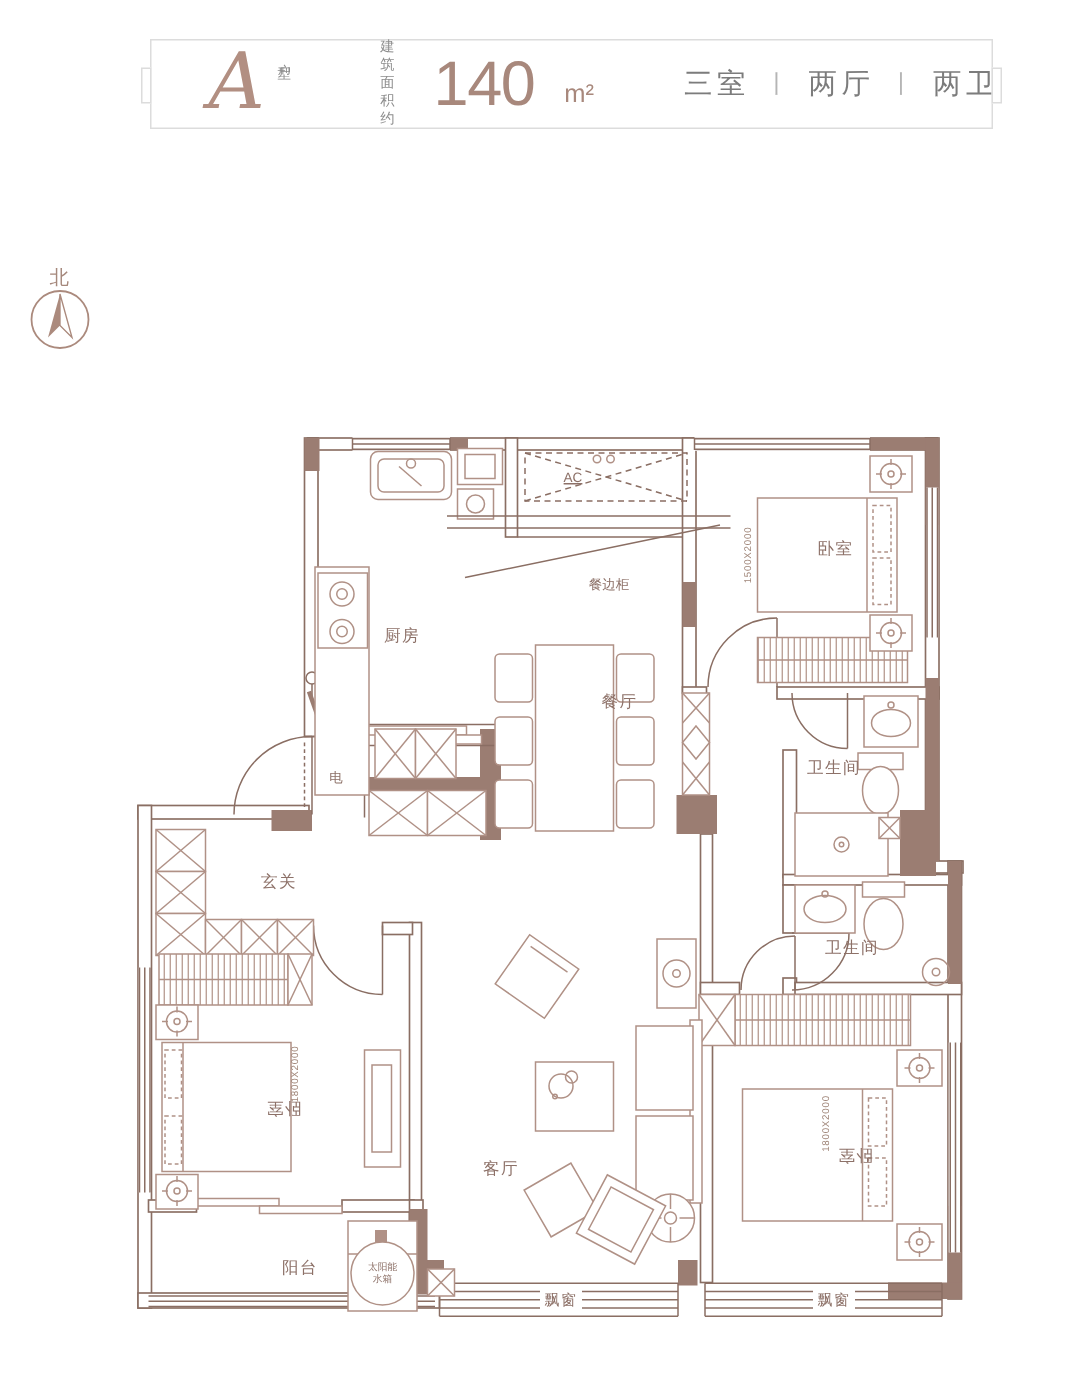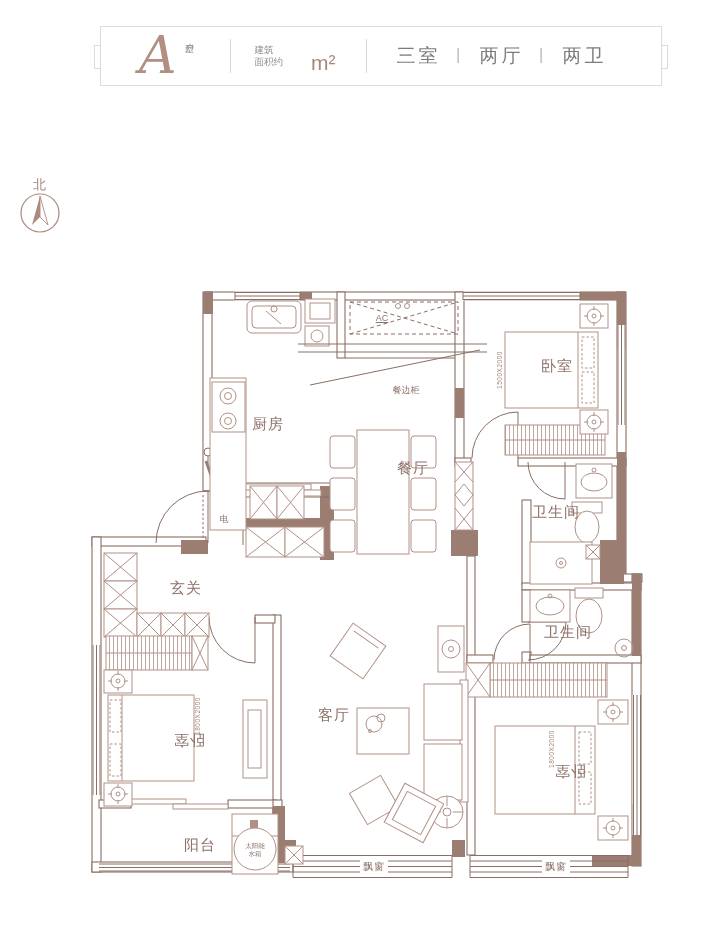--- a/index.html
+++ b/index.html
@@ -12,38 +12,38 @@
   .hdr .tick.l{left:-7px;} .hdr .tick.r{right:-7px;}
   .h-left{display:flex;align-items:flex-start;margin-left:38px;}
   .h-letter{font-family:"DejaVu Serif",serif;font-style:italic;font-size:52px;line-height:52px;
             color:#b28f82;margin-top:-2px;}
   .h-type{writing-mode:vertical-rl;font-size:9px;color:#8d8d8d;letter-spacing:2px;margin:4px 0 0 6px;}
   .h-div{width:1px;height:34px;background:#d8d8d8;}
   .h-div.d1{margin:0 0 0 34px;} .h-div.d2{margin:0 30px 0 30px;}
   .h-area{display:flex;align-items:center;margin-left:24px;gap:18px;}
   .h-area-lab{font-size:9.5px;color:#8d8d8d;line-height:12px;text-align:left;margin-right:8px;}
   .h-area-num{font-size:42px;color:#a8887c;font-weight:500;letter-spacing:-1px;line-height:42px;}
-  .h-area-unit{font-size:21px;color:#a8887c;margin:14px 0 0 2px;}
+  .h-area-unit{font-size:17px;color:#a8887c;margin:14px 0 0 2px;}
   .h-rooms{display:flex;align-items:center;font-size:19px;color:#7c7c7c;letter-spacing:3px;white-space:nowrap;}
   .h-sep{color:#b5b5b5;margin:0 10px;font-size:16px;}
   
   .north-label{position:absolute;left:33px;top:176px;font-size:13px;color:#a5887c;}
   
   svg{position:absolute;left:0;top:0;}
   .w{fill:#fff;stroke:#8a6e63;stroke-width:1.1;}
   .s{fill:#9b7d72;stroke:none;}
   .tl{fill:none;stroke:#8a6e63;stroke-width:1;}
   .f{fill:none;stroke:#b09186;stroke-width:1;}
   .f2{fill:#fff;stroke:#b09186;stroke-width:1;}
   .wd{fill:url(#vbars);stroke:#b09186;stroke-width:1;}
   .dash{stroke-dasharray:4 3;}
   .dash2{stroke-dasharray:2.5 2;}
   
   .labels{position:absolute;left:0;top:0;width:712px;height:928px;pointer-events:none;}
-  .lbl{position:absolute;transform:translate(-50%,-50%);font-size:15px;color:#8d7168;
+  .lbl{position:absolute;transform:translate(-50%,-50%);font-size:11px;color:#8d7168;
        letter-spacing:1px;white-space:nowrap;}
   .lbl.sm{font-size:9px;letter-spacing:0;}
   .lbl.bay{font-size:10px;background:#fff;padding:0 3px;}
   .lbl.r180{transform:translate(-50%,-50%) rotate(180deg);}
   .dim{position:absolute;transform:translate(-50%,-50%) rotate(-90deg);font-size:6.5px;
        color:#a08679;letter-spacing:.5px;white-space:nowrap;}
   .solar{position:absolute;transform:translate(-50%,-50%);font-size:6.5px;line-height:7.5px;
          color:#8d7168;text-align:center;white-space:nowrap;}
 </style>
 </head>
@@ -57,20 +57,21 @@
     <div class="h-left">
       <span class="h-letter">A</span>
       <span class="h-type">户型</span>
     </div>
     <div class="h-div d1"></div>
     <div class="h-area">
       <div class="h-area-lab">
         <div>建筑</div>
         <div>面积约</div>
       </div>
+      <span class="h-area-num">140</span>
       <span class="h-area-unit">m²</span>
     </div>
     <div class="h-div d2"></div>
     <div class="h-rooms">
       <span>三室</span>
       <span class="h-sep">丨</span>
       <span>两厅</span>
       <span class="h-sep">丨</span>
       <span>两卫</span>
     </div>
@@ -520,21 +521,21 @@
 
   <div class="labels">
     <div class="lbl" style="left:268px;top:424px;">厨房</div>
     <div class="lbl sm" style="left:380px;top:390px;margin-left:26px;">餐边柜</div>
     <div class="lbl" style="left:385px;top:468px;margin-left:28px;">餐厅</div>
     <div class="lbl" style="left:557px;top:366px;">卧室</div>
     <div class="lbl" style="left:556px;top:512px;">卫生间</div>
     <div class="lbl" style="left:568px;top:632px;">卫生间</div>
     <div class="lbl sm" style="left:224px;top:519px;">电</div>
     <div class="lbl" style="left:186px;top:588px;">玄关</div>
-    <div class="lbl" style="left:334px;top:715px;">客厅</div>
+    <div class="lbl" style="left:334px;top:779px;">客厅</div>
     <div class="lbl r180" style="left:189px;top:739px;">卧室</div>
     <div class="lbl r180" style="left:570px;top:770px;">卧室</div>
     <div class="lbl" style="left:176px;top:845px;padding-left:48px;">阳台</div>
     <div class="lbl bay" style="left:374px;top:867px;">飘窗</div>
     <div class="lbl bay" style="left:556px;top:867px;">飘窗</div>
     <div class="lbl sm" style="left:382px;top:318px;text-decoration:underline;">AC</div>
     <div class="solar" style="left:255px;top:849px;">
       <div>太阳能</div>
       <div>水箱</div>
     </div>

